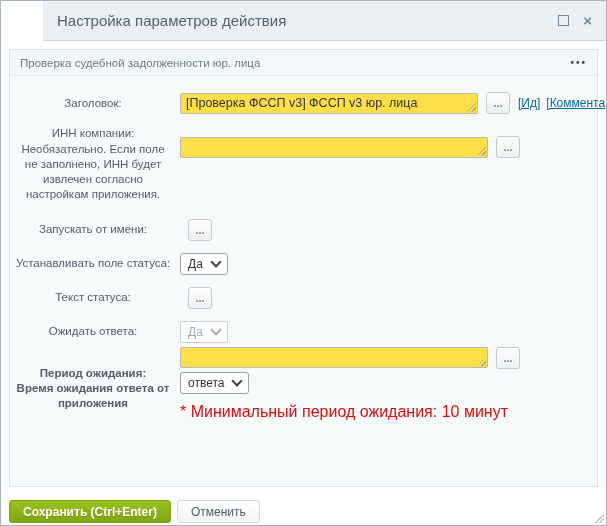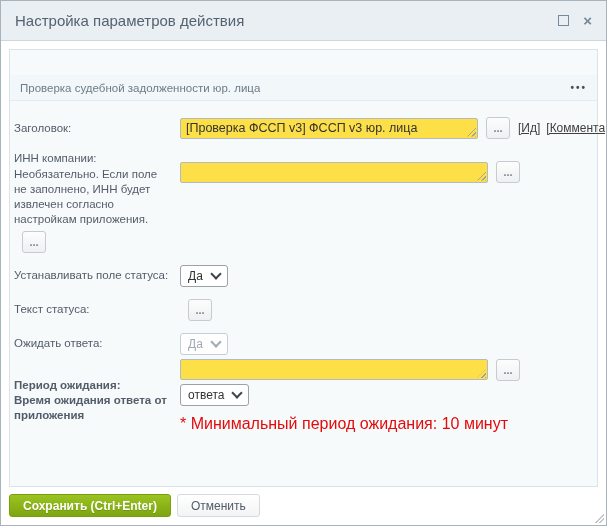--- a/index.html
+++ b/index.html
@@ -4,43 +4,43 @@
 <style>
   html,body{margin:0;padding:0;background:#fff;}
   body{font-family:"Liberation Sans","DejaVu Sans",sans-serif;}
   .window{
     position:relative;width:607px;height:526px;box-sizing:border-box;
     border:1px solid #a7b4be;background:#fff;overflow:hidden;
   }
   
   .titlebar{
     height:40px;background:#e9eff3;border-bottom:1px solid #ccd6dd;
-    display:flex;align-items:center;justify-content:space-between;padding:17px 14px;box-sizing:border-box;
+    display:flex;align-items:center;justify-content:space-between;padding:17px 14px;box-sizing:border-box;margin-left:42px;
   }
   .titlebar .title{font-size:15px;color:#55626f;}
   .win-controls{display:flex;align-items:center;gap:14px;}
   .icon-maximize{width:9px;height:9px;border:1px solid #77889a;display:inline-block;cursor:pointer;}
   .icon-close{font-size:15px;line-height:11px;color:#77889a;cursor:pointer;font-weight:bold;}
   
   .content{padding:8px;}
   .panel{
     border:1px solid #d8e4ea;background:#f7fafb;height:438px;box-sizing:border-box;
     display:flex;flex-direction:column;
   }
   .panel-header{
     height:26px;min-height:26px;background:#f2f7f9;border-bottom:1px solid #e2ecf1;
-    display:flex;align-items:center;justify-content:space-between;padding:0 10px;box-sizing:border-box;margin-top:25px;
+    display:flex;align-items:center;justify-content:space-between;padding:0 10px;box-sizing:border-box;
   }
   .panel-header .ph-title{font-size:11.5px;color:#6d7c89;}
   .menu-dots{font-size:10px;font-weight:bold;color:#45515c;letter-spacing:2px;cursor:pointer;line-height:1;}
   
   .form{flex:1;padding:16px 6px 0 4px;font-size:11.5px;color:#535c69;}
   .form-row{display:flex;align-items:center;margin-bottom:12px;}
   .form-row.top{align-items:flex-start;}
-  .label-col{width:158px;min-width:158px;text-align:left;padding-right:8px;line-height:1.3;color:#535c69;}
+  .label-col{width:158px;min-width:158px;text-align:center;padding-right:8px;line-height:1.3;color:#535c69;}
   .field-col{display:flex;align-items:center;}
   .field-col.stack{flex-direction:column;align-items:flex-start;}
   .ta-wrap{position:relative;display:inline-block;}
   textarea.fld{
     display:block;box-sizing:border-box;height:21px;resize:none;overflow:hidden;
     border:1px solid #b3bac0;border-radius:2px;background:#fde047;
     font-family:"Liberation Sans","DejaVu Sans",sans-serif;font-size:12.5px;color:#333;
     padding:2px 14px 2px 5px;outline:none;
   }
   .ta-w1{width:298px;}
@@ -50,36 +50,36 @@
     background:repeating-linear-gradient(135deg,#9aa1a7 0 1px,transparent 1px 3px);
     clip-path:polygon(100% 0,100% 100%,0 100%);
   }
   .more-btn{
     margin-left:8px;width:24px;height:22px;box-sizing:border-box;
     border:1px solid #c5cbd0;border-radius:3px;background:linear-gradient(#fdfdfd,#eef0f1);
     color:#7d858c;font-size:11px;font-weight:bold;line-height:12px;text-align:center;cursor:pointer;
     display:inline-flex;align-items:center;justify-content:center;
   }
   .links{margin-left:8px;font-size:12px;white-space:nowrap;}
-  .links a{color:#404040;text-decoration:underline;cursor:pointer;margin-right:6px;}
+  .links a{color:#0369a1;text-decoration:underline;cursor:pointer;margin-right:6px;}
   .select{
     display:inline-flex;align-items:center;height:22px;box-sizing:border-box;
     border:1px solid #9ba3a9;border-radius:3px;background:#fff;padding:0 7px;
     font-size:12px;color:#333;cursor:pointer;
   }
   .select .chev{
     width:6px;height:6px;border-right:2px solid #3e464e;border-bottom:2px solid #3e464e;
     transform:rotate(45deg);margin-left:9px;margin-top:-4px;
   }
   .select.disabled{border-color:#c6cfd5;color:#a2abb3;cursor:default;background:#fefefe;}
   .select.disabled .chev{border-color:#a2abb3;}
   .warning{font-size:16px;color:#e30b0b;margin-top:9px;}
   .note{margin-top:1px;}
   
-  .footer{display:flex;align-items:center;margin-top:7px;}
+  .footer{display:flex;align-items:center;margin-top:13px;}
   .btn{
     height:23px;box-sizing:border-box;border-radius:3px;font-size:12px;cursor:pointer;
     display:inline-flex;align-items:center;padding:0 13px;
     font-family:"Liberation Sans","DejaVu Sans",sans-serif;
   }
   .btn-save{
     background:linear-gradient(#9ac322,#7ea50f);border:1px solid #79a00c;color:#fff;font-weight:bold;
     text-shadow:0 1px 0 rgba(0,0,0,0.15);
   }
   .btn-cancel{
@@ -120,35 +120,36 @@
           <div class="field-col">
             <span class="ta-wrap">
               <textarea class="fld ta-w1" style="">[Проверка ФССП v3] ФССП v3 юр. лица</textarea>
               <span class="grip"></span>
             </span>
             <span class="more-btn">...</span>
             <span class="links"><a>[Ид]</a><a>[Комментарий]</a></span>
           </div>
         </div>
 
-        <div class="form-row top" style="margin-bottom:4px;">
+        <div class="form-row top" style="margin-bottom:17px;">
           <div class="label-col">
             <div>ИНН компании:</div>
             <div class="note">Необязательно. Если поле не заполнено, ИНН будет извлечен согласно настройкам приложения.</div>
           </div>
           <div class="field-col" style="margin-top:10px;">
             <span class="ta-wrap">
               <textarea class="fld ta-w2" style=""></textarea>
               <span class="grip"></span>
             </span>
             <span class="more-btn">...</span>
           </div>
         </div>
 
         <div class="form-row">
+          <div class="label-col">Запускать от имени:</div>
           <div class="field-col">
             <span class="more-btn">...</span>
           </div>
         </div>
 
         <div class="form-row">
           <div class="label-col">Устанавливать поле статуса:</div>
           <div class="field-col">
             <span class="select">
               <span>Да</span>

